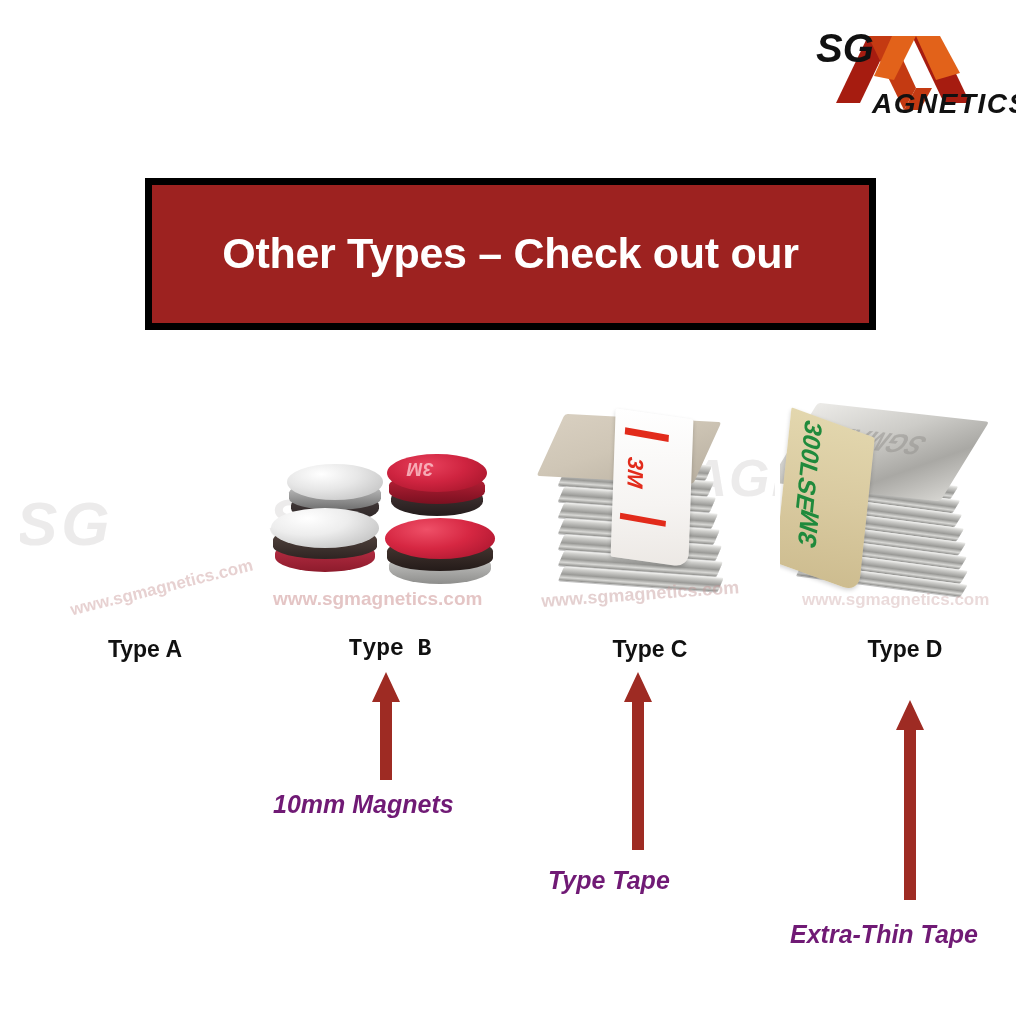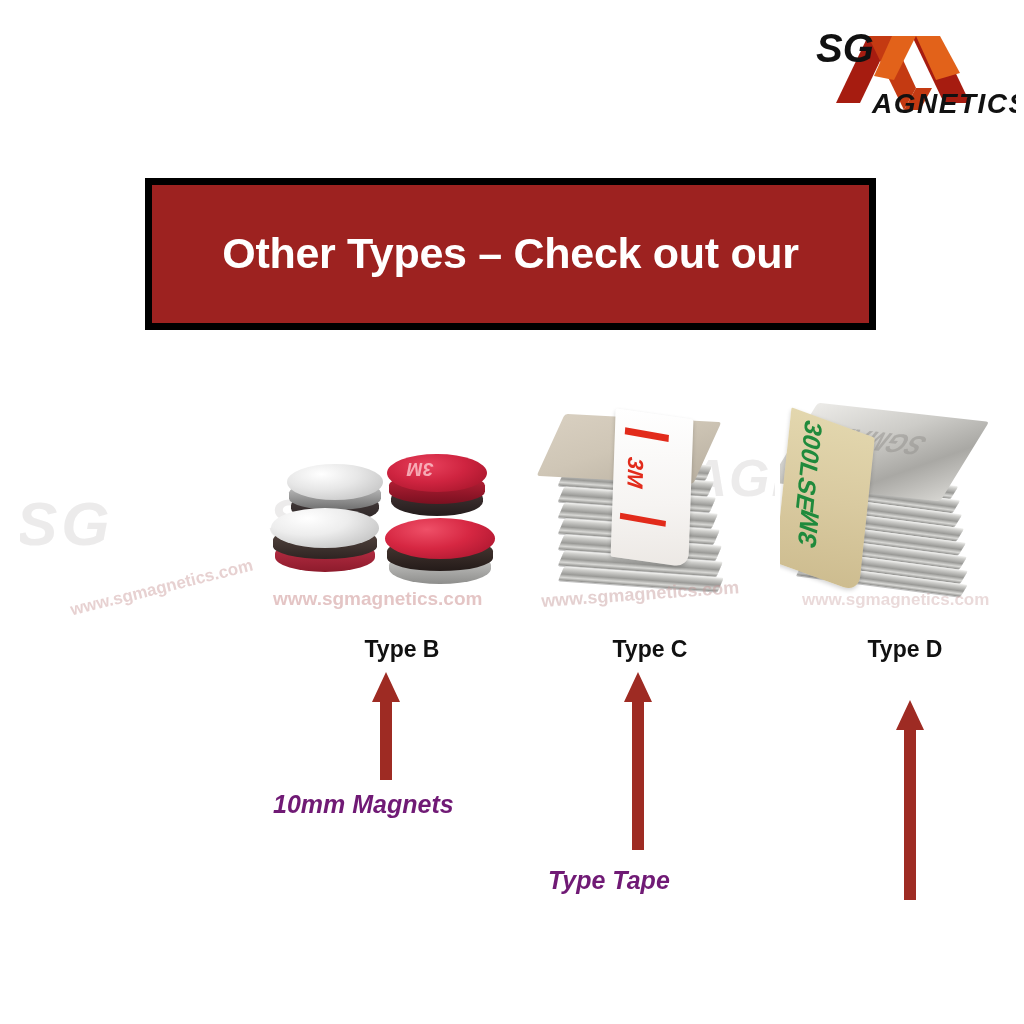--- a/index.html
+++ b/index.html
@@ -151,20 +151,21 @@
       <div class="banner-line">Other Types – Check out our</div>
     </div>
   </div>
 
   <div class="product" style="left:20px;top:400px;width:250px;height:270px;">
     <div class="photo" style="left:0;top:0;width:250px;height:230px;position:absolute;">
       <div class="wm-sg" style="left:-4px;top:88px;">SG</div>
 
       <div class="wm-site" style="left:48px;top:178px;transform:rotate(-14deg);">www.sgmagnetics.com</div>
     </div>
+    <div class="plabel" style="left:0;top:236px;width:250px;">Type A</div>
   </div>
 
   <div class="product" style="left:265px;top:400px;width:250px;height:270px;">
     <div class="photo" style="left:0;top:0;width:250px;height:230px;position:absolute;">
       <div class="wm-sg" style="left:4px;top:86px;font-size:56px;">SG</div>
 
       <div class="disc" style="left:22px;top:64px;width:96px;height:58px;">
         <div class="bot" style="background:linear-gradient(180deg,#4a4040,#2b2424);"></div>
         <div class="side" style="background:linear-gradient(180deg,#cfcfcf,#6e6e6e);"></div>
         <div class="top" style="background:radial-gradient(ellipse at 36% 28%,#ffffff 0%,#e7e7e7 42%,#b9b9b9 100%);"></div>
@@ -184,21 +185,21 @@
       </div>
 
       <div class="disc" style="left:120px;top:118px;width:110px;height:66px;">
         <div class="bot" style="background:linear-gradient(180deg,#d6d6d4,#8e8e8c);"></div>
         <div class="side" style="background:linear-gradient(180deg,#4c3c36,#241b19);"></div>
         <div class="top" style="background:radial-gradient(ellipse at 38% 28%,#ef5068 0%,#d62742 46%,#a0122a 100%);"></div>
       </div>
 
       <div class="wm-site" style="left:8px;top:188px;font-size:19px;color:rgba(205,150,150,0.55);">www.sgmagnetics.com</div>
     </div>
-    <div class="plabel" style="left:12px;top:236px;width:250px;">Type B</div>
+    <div class="plabel" style="left:0;top:236px;width:250px;font-family:Liberation Mono, monospace;">Type B</div>
   </div>
 
   <div class="product" style="left:525px;top:400px;width:250px;height:270px;">
     <div class="photo" style="left:0;top:0;width:250px;height:230px;position:absolute;">
       <div class="wm-sg" style="left:40px;top:48px;font-size:52px;letter-spacing:2px;">SGMAGNETICS</div>
 
       <div class="stackwrap" style="left:0;top:0;width:250px;height:230px;">
 
         <div class="slab" style="left:34px;top:60px;width:152px;height:15px;transform:skewX(-20deg) rotate(4deg);"></div>
         <div class="slab" style="left:34px;top:76px;width:154px;height:15px;transform:skewX(-20deg) rotate(4deg);"></div>
@@ -274,14 +275,15 @@
   <div class="arrow" style="left:895px;top:700px;">
     <svg width="30" height="200" viewBox="0 0 30 200" xmlns="http://www.w3.org/2000/svg">
       <polygon points="15,0 29,30 21,30 21,200 9,200 9,30 1,30" fill="#9e2b23"></polygon>
     </svg>
   </div>
 
   <div class="callout" style="left:273px;top:790px;">10mm Magnets</div>
 
   <div class="callout" style="left:548px;top:866px;">Type Tape</div>
 
+  <div class="callout" style="left:790px;top:920px;">Extra-Thin Tape</div>
 
 </div>
 
 </body></html>

